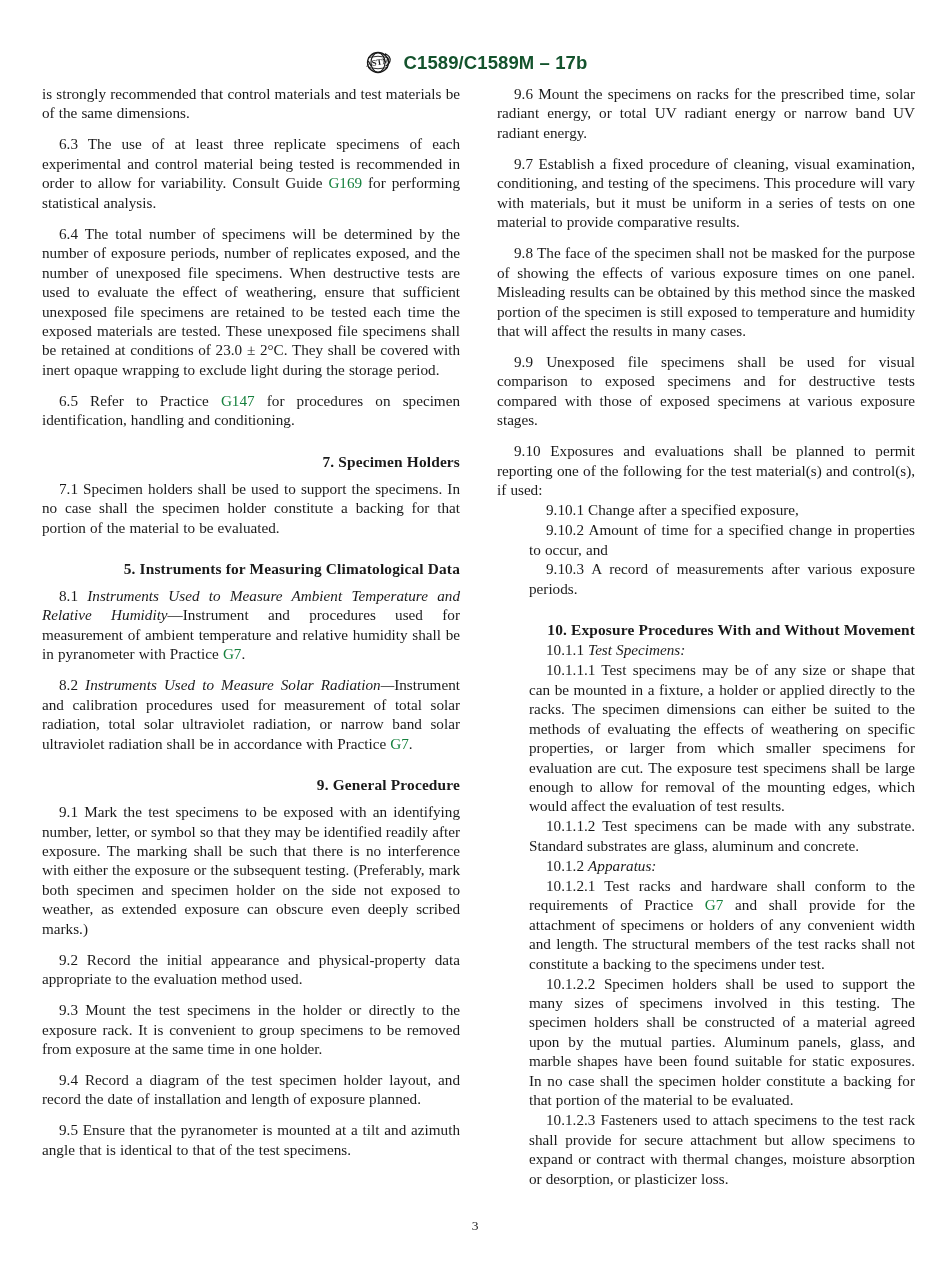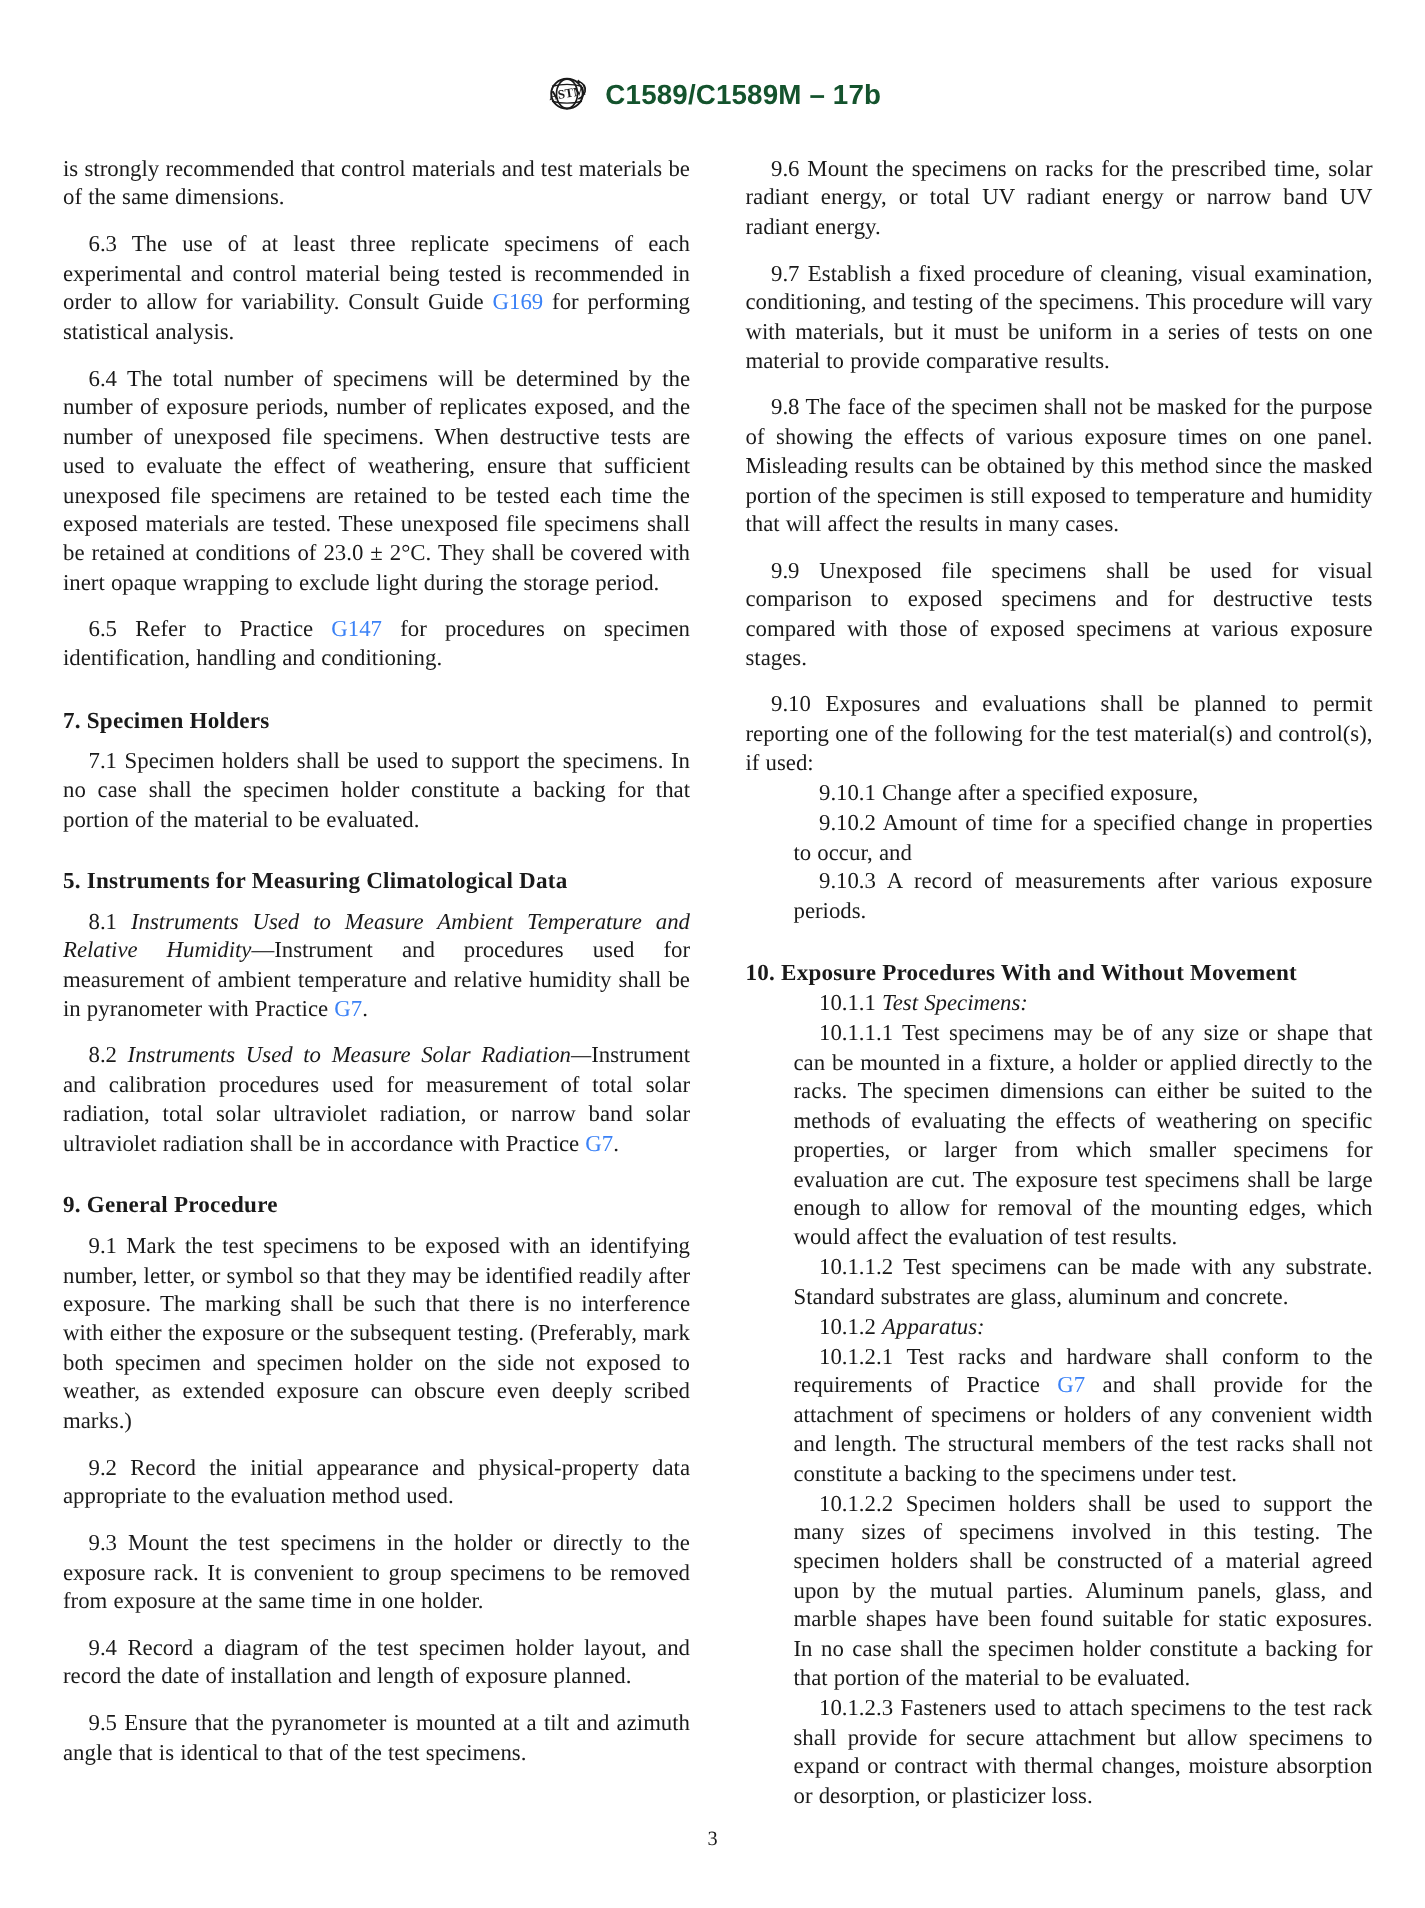--- a/index.html
+++ b/index.html
@@ -41,21 +41,21 @@
     font-size: 18.5px;
     font-weight: bold;
     letter-spacing: 0.1px;
     color: #14532d;
     white-space: nowrap;
   }
 
   
   .columns {
     position: absolute;
-    top: 103px;
+    top: 84px;
     left: 42px;
     width: 866px;
     display: flex;
     gap: 37px;
   }
   .col {
     width: 418px;
     flex: 0 0 418px;
   }
 
@@ -82,31 +82,31 @@
   p.first {
     margin-top: 0;
     text-indent: 0;
   }
   h2.section {
     margin: 0;
     padding-top: 22px;
     font-size: 15.4px;
     line-height: 19.45px;
     font-weight: bold;
-    text-align: left;
+    text-align: right;
     letter-spacing: 0.01em;
   }
   h2.section + p.para {
     margin-top: 7.5px;
   }
   .it {
     font-style: italic;
   }
   .ref {
-    color: #3b82f6;
+    color: #15803d;
   }
 
   
   .folio {
     position: absolute;
     left: 0;
     top: 1218px;
     width: 950px;
     text-align: center;
     font-size: 13.5px;

